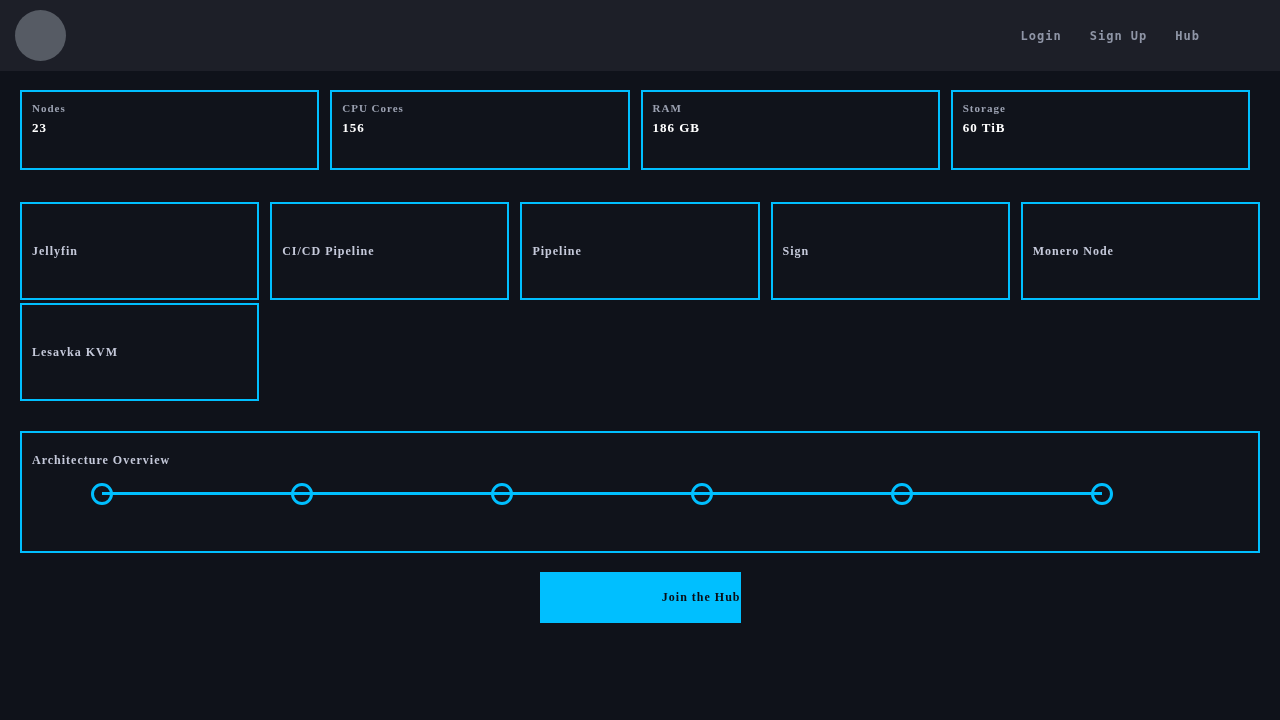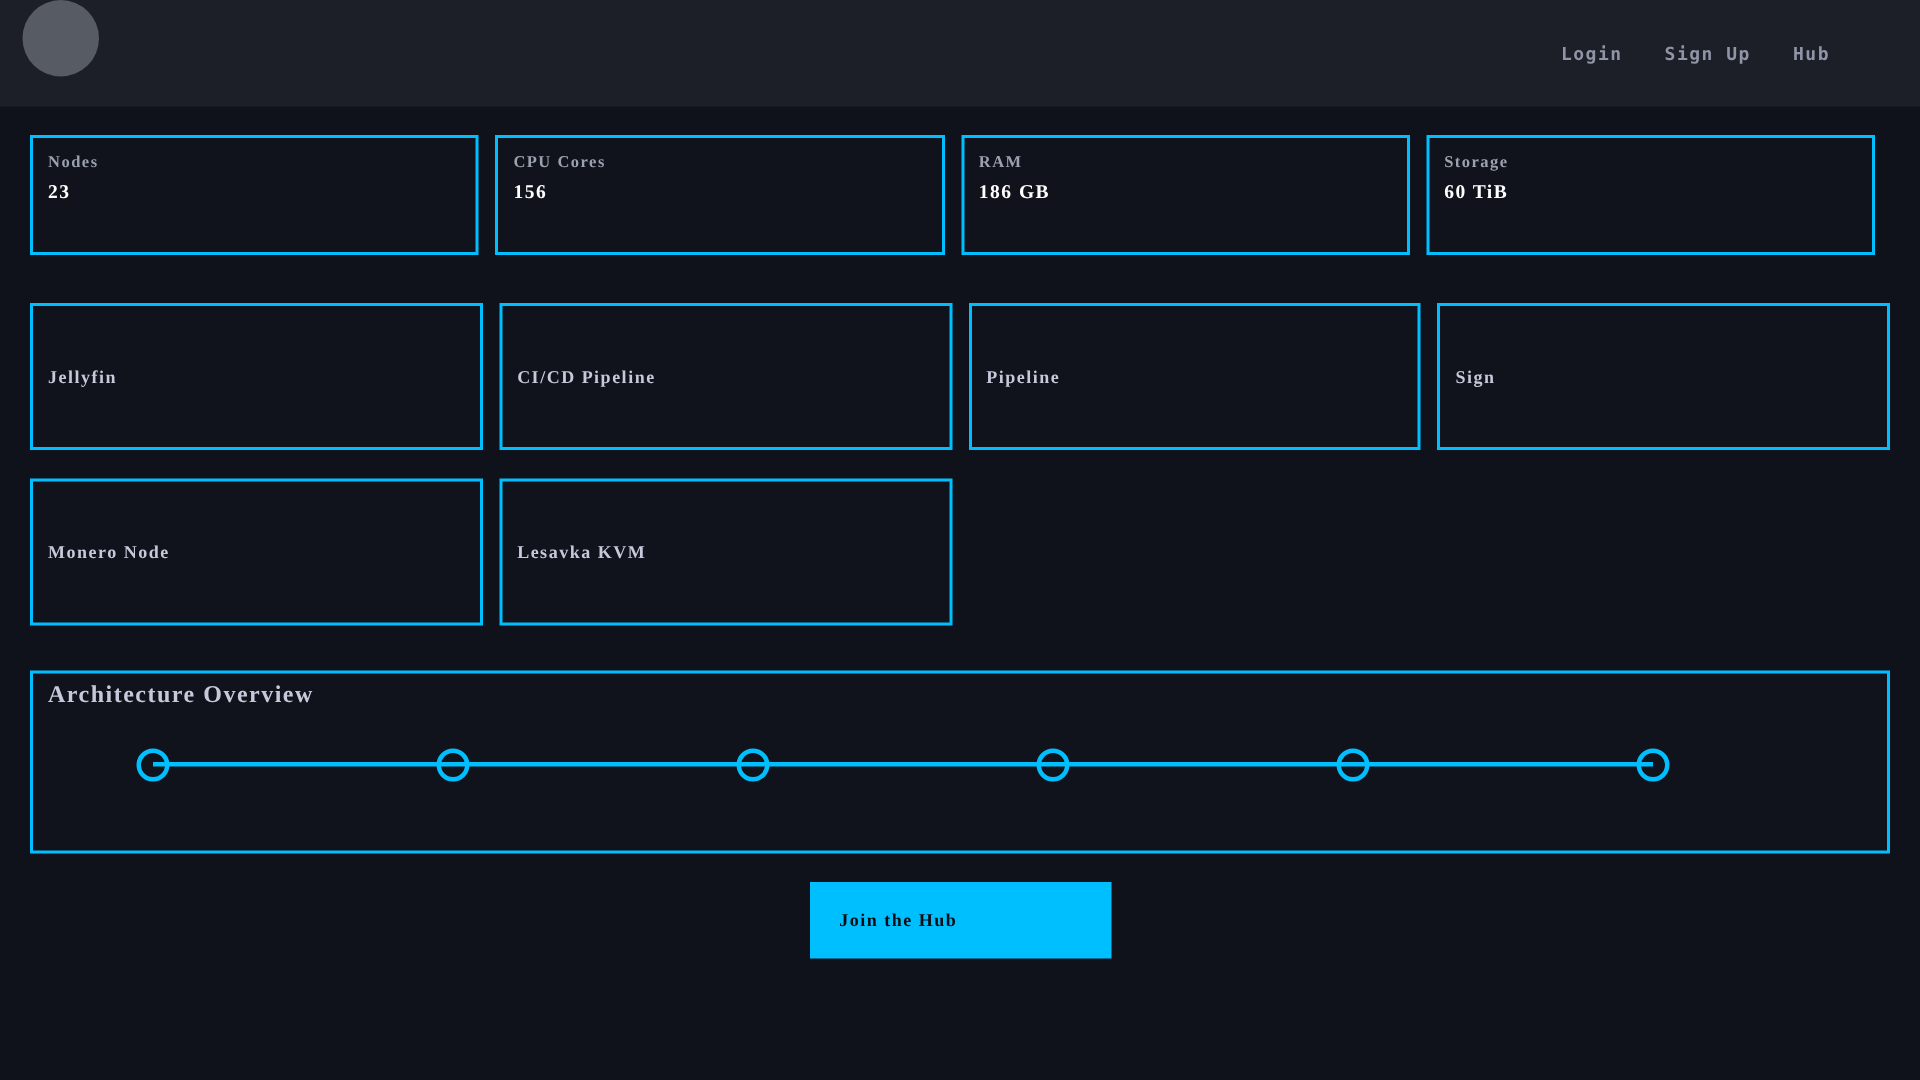--- a/index.html
+++ b/index.html
@@ -19,22 +19,23 @@
   body{
     background:var(--page-bg);
     font-family:"DejaVu Sans Mono","Liberation Mono",monospace;
     font-weight:bold;
   }
   
   .topbar{
     height:71px;
     background:var(--header-bg);
     display:flex;
+    align-items:center;
     justify-content:space-between;
-    padding:0 60px 0 15px;
+    padding:0 80px 0 15px;
   }
   .avatar{
     width:51px;height:51px;border-radius:50%;
     background:var(--avatar);
     border:none;cursor:pointer;
   }
   .nav{display:flex;align-items:center;gap:28px;}
   .nav a{
     color:var(--nav-link);
     font-size:12px;
@@ -63,22 +64,22 @@
     margin-top:6px;
     color:var(--value);
     font-size:13px;
     line-height:13px;
     letter-spacing:1px;
   }
   
   .services{
     margin-top:32px;
     display:grid;
-    grid-template-columns:repeat(4,1fr);
-    gap:19px 11px;
+    grid-template-columns:repeat(5,1fr);
+    gap:3px 11px;
     border-radius:24px;
   }
   .service-card{
     height:98px;
     border:2px solid var(--accent);
     background:var(--card-bg);
     display:flex;
     align-items:center;
     padding:0 10px;
     cursor:pointer;
@@ -91,23 +92,23 @@
   
   .arch{
     margin-top:30px;
     height:122px;
     border:2px solid var(--accent);
     background:var(--card-bg);
     position:relative;
   }
   .arch-title{
     position:absolute;
-    top:6px;left:10px;
+    top:20px;left:10px;
     color:var(--card-title);
-    font-size:16px;
+    font-size:12px;
     letter-spacing:1px;
   }
   .arch-line{
     position:absolute;
     left:80px;top:59px;
     width:1000px;height:3px;
     background:var(--accent);
   }
   .arch-node{
     position:absolute;
@@ -128,21 +129,21 @@
     display:block;
     margin:19px auto 0;
     width:201px;height:51px;
     background:var(--accent);
     border:none;
     color:var(--cta-text);
     font-family:inherit;
     font-weight:bold;
     font-size:12px;
     letter-spacing:1px;
-    text-align:left;
+    text-align:right;
     padding-left:20px;
     cursor:pointer;
   }
 </style>
 </head>
 <body>
 
 <header class="topbar">
   <button class="avatar"></button>
   <nav class="nav">

